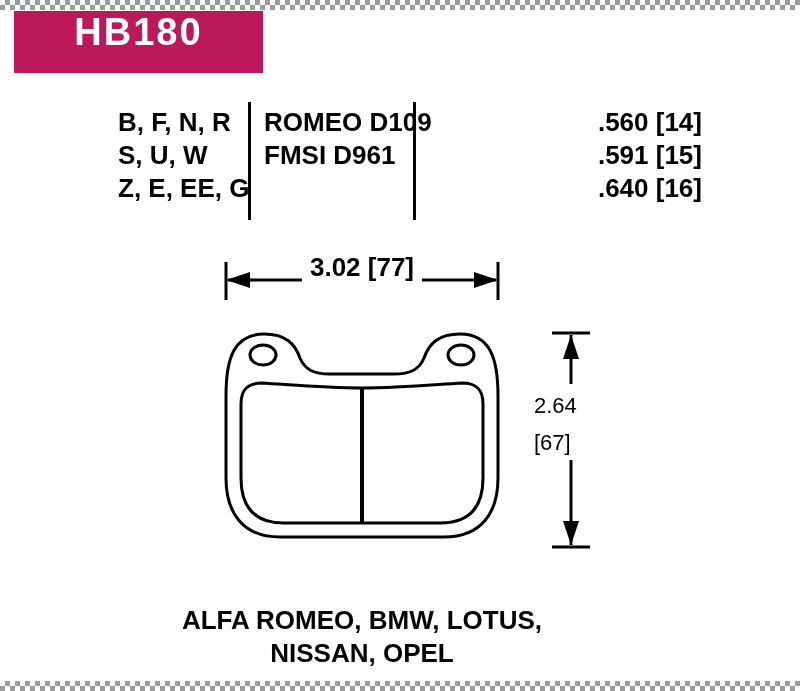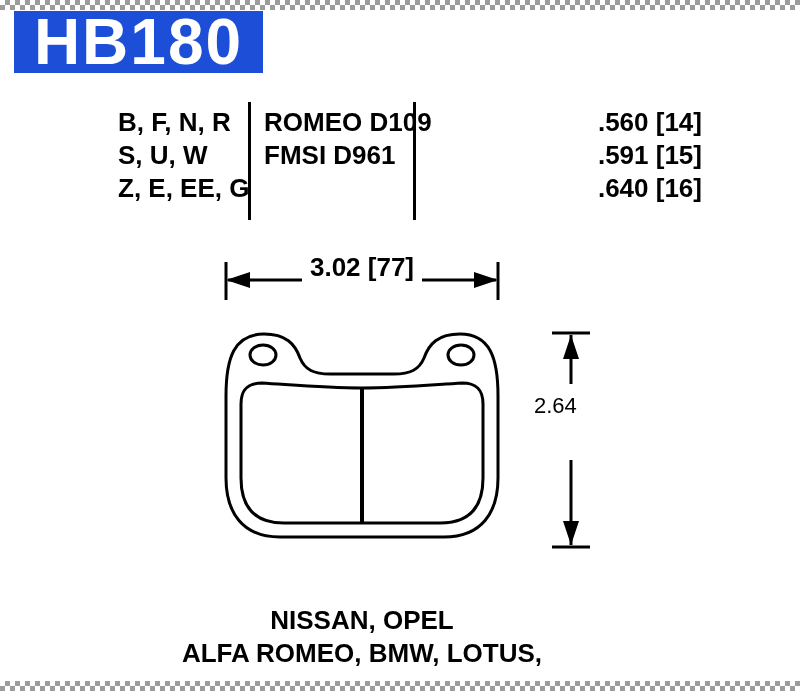--- a/index.html
+++ b/index.html
@@ -24,26 +24,25 @@
   }
   .checker.top { top: 0; }
   .checker.bottom { bottom: 0; }
 
   .header-bar {
     position: absolute;
     left: 14px;
     top: 11px;
     width: 249px;
     height: 62px;
-    background: #1d4ed8;
+    background: #be185d;
     color: #ffffff;
     display: flex;
-    align-items: center;
     justify-content: center;
-    font-size: 64px;
+    font-size: 38px;
     font-weight: bold;
     letter-spacing: 2px;
   }
 
   .spec-col {
     position: absolute;
     top: 106px;
     font-size: 26px;
     font-weight: bold;
     line-height: 33px;
@@ -175,22 +174,23 @@
   <svg class="abs dimh-svg" width="46" height="224" viewBox="0 0 46 224">
     <line x1="4" y1="5" x2="42" y2="5" stroke="#000" stroke-width="3"></line>
     <line x1="4" y1="219" x2="42" y2="219" stroke="#000" stroke-width="3"></line>
     <line x1="23" y1="7" x2="23" y2="56" stroke="#000" stroke-width="3"></line>
     <line x1="23" y1="132" x2="23" y2="217" stroke="#000" stroke-width="3"></line>
     <polygon points="23,7 15,31 31,31" fill="#000"></polygon>
     <polygon points="23,217 15,193 31,193" fill="#000"></polygon>
   </svg>
   <div class="dim-height-text">
     <div>2.64</div>
+    <div>[67]</div>
   </div>
 
   <div class="apps">
+    <div>ALFA ROMEO, BMW, LOTUS,</div>
     <div>NISSAN, OPEL</div>
-    <div>ALFA ROMEO, BMW, LOTUS,</div>
   </div>
 
   <div class="checker bottom"></div>
 
 </div>
 
 </body></html>

